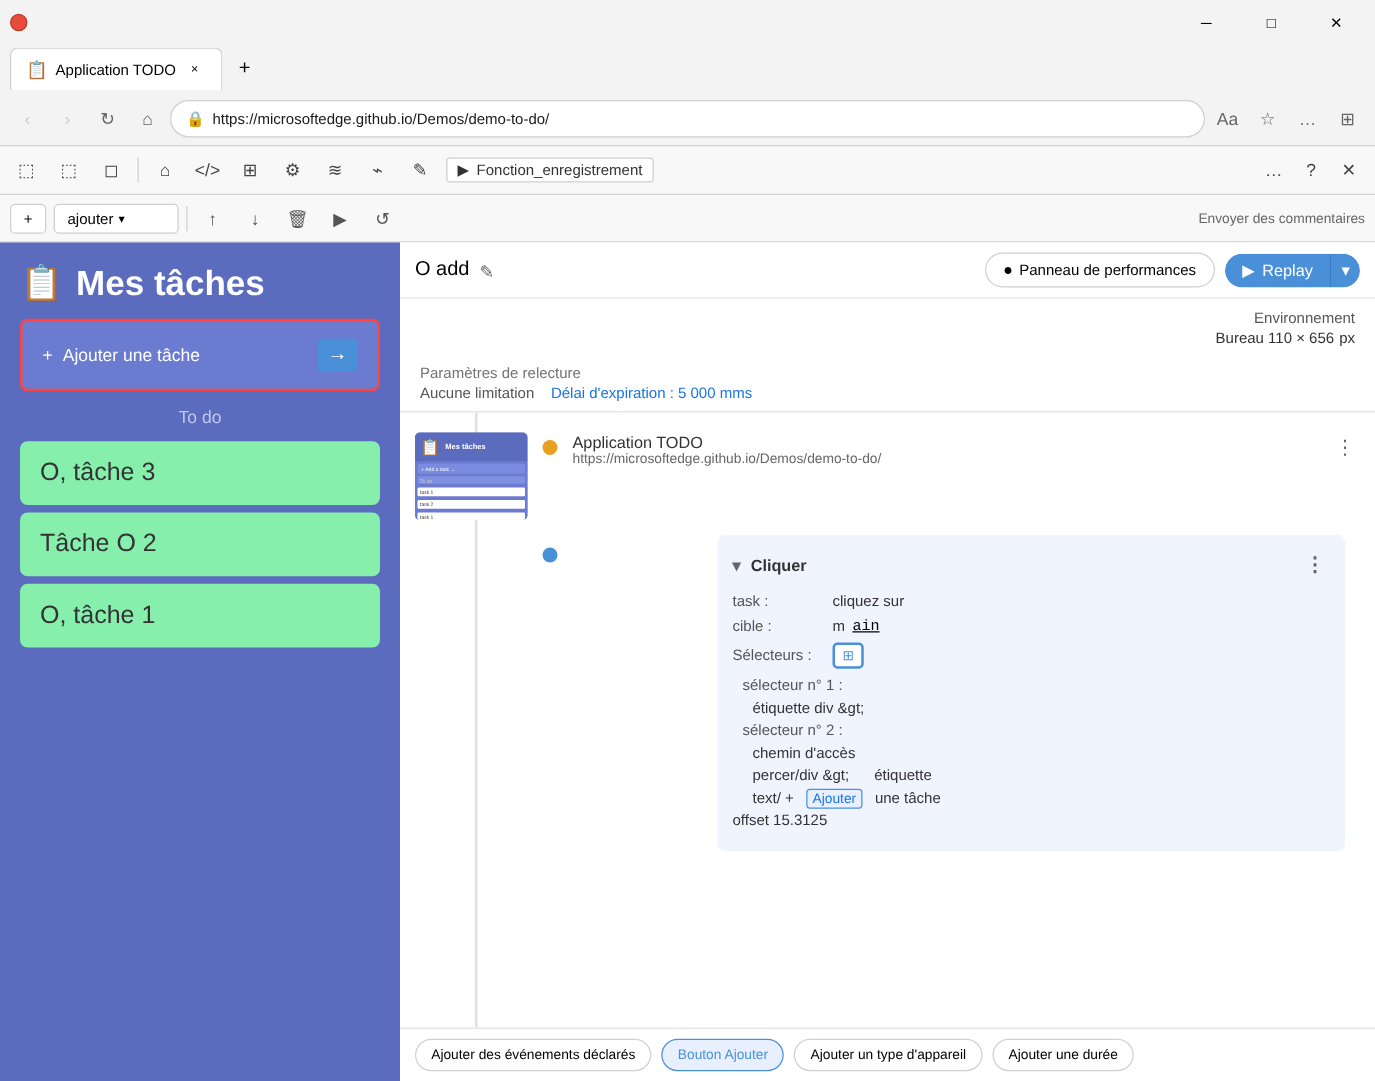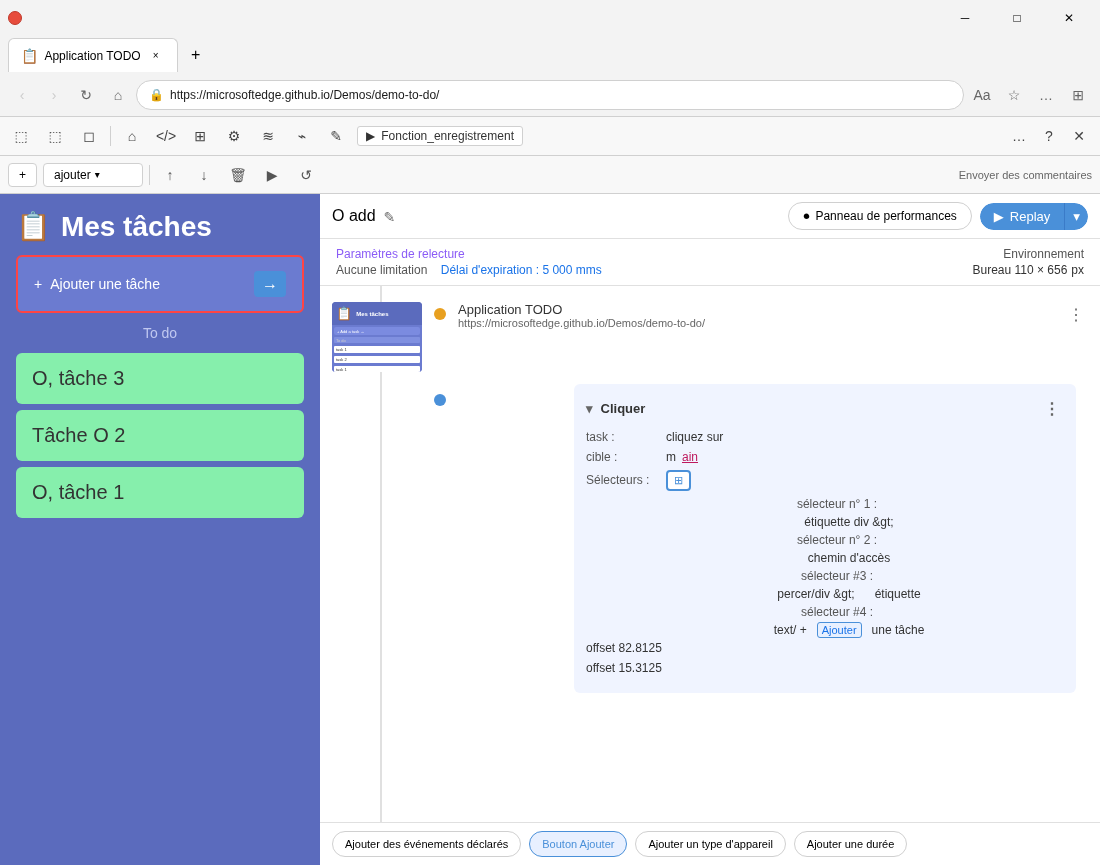--- a/index.html
+++ b/index.html
@@ -98,37 +98,37 @@
     .step-more { width: 24px; height: 24px; display: flex; align-items: center; justify-content: center; cursor: pointer; color: #666; font-size: 16px; }
 
     .step-details { margin: 0 12px 8px 116px; background: #f0f4ff; border-radius: 6px; padding: 12px; }
     .step-detail-title { display: flex; align-items: center; gap: 8px; font-size: 13px; font-weight: 600; color: #333; margin-bottom: 10px; }
     .step-detail-chevron { color: #666; }
     .step-detail-more { margin-left: auto; width: 24px; height: 24px; display: flex; align-items: center; justify-content: center; cursor: pointer; color: #666; font-size: 16px; }
     .step-detail-row { display: flex; align-items: baseline; margin-bottom: 6px; font-size: 12px; }
     .step-detail-key { color: #555; min-width: 80px; flex-shrink: 0; }
     .step-detail-value { color: #333; display: flex; align-items: center; gap: 6px; flex-wrap: wrap; }
     .step-detail-tag { background: white; border: 2px solid #4a90d9; border-radius: 4px; padding: 2px 6px; font-size: 11px; color: #4a90d9; display: inline-flex; align-items: center; gap: 4px; }
-    .step-detail-indent { margin-left: 24px; text-align: center; }
+    .step-detail-indent { margin-left: 8px; }
     .step-detail-label { font-size: 12px; color: #555; margin-bottom: 4px; }
     .step-detail-code { font-size: 12px; color: #333; margin-bottom: 4px; }
     .offset-value { font-size: 12px; color: #333; }
 
     
     .bottom-actions { display: flex; gap: 8px; padding: 8px 12px; border-top: 1px solid #e0e0e0; background: white; align-items: center; }
     .action-btn { padding: 6px 12px; border: 1px solid #d0d0d0; border-radius: 16px; cursor: pointer; font-size: 11px; background: white; white-space: nowrap; }
     .action-btn-primary { background: #e8f0ff; border-color: #4a90d9; color: #4a90d9; }
 
     
     .steps-content::-webkit-scrollbar { width: 6px; }
     .steps-content::-webkit-scrollbar-track { background: #f0f0f0; }
     .steps-content::-webkit-scrollbar-thumb { background: #c0c0c0; border-radius: 3px; }
     .fn-recording-label { font-size: 12px; color: #333; border: 1px solid #d0d0d0; padding: 2px 8px; border-radius: 3px; background: white; display: flex; align-items: center; gap: 6px; }
 
-    .highlight-orange { color: #8b5cf6; }
+    .highlight-orange { color: #737373; margin-top: 44px; }
   </style>
 </head>
 <body>
 
 <div class="browser-chrome">
   <div class="title-bar">
     <div class="title-bar-left">
       <div class="traffic-light"></div>
     </div>
     <div class="window-controls">
@@ -317,21 +317,21 @@
 
             <div class="step-detail-row">
               <span class="step-detail-key">task :</span>
               <span class="step-detail-value">cliquez sur</span>
             </div>
 
             <div class="step-detail-row">
               <span class="step-detail-key">cible :</span>
               <span class="step-detail-value">
                 <span>m</span>
-                <span style="text-decoration:underline; color:#be185d;">ain</span>
+                <span style="text-decoration:underline; color:#000000;font-family:Liberation Mono, monospace;">ain</span>
               </span>
             </div>
 
             <div class="step-detail-row">
               <span class="step-detail-key">Sélecteurs :</span>
               <span class="step-detail-value">
                 <span class="step-detail-tag">
                   <span>⊞</span>
                 </span>
               </span>
@@ -341,43 +341,38 @@
               <div class="step-detail-label">sélecteur n° 1 :</div>
               <div class="step-detail-indent step-detail-code">étiquette div &amp;gt;</div>
             </div>
 
             <div class="step-detail-indent">
               <div class="step-detail-label">sélecteur n° 2 :</div>
               <div class="step-detail-indent step-detail-code">chemin d'accès</div>
             </div>
 
             <div class="step-detail-indent">
-              <div class="step-detail-label">sélecteur #3 :</div>
               <div class="step-detail-indent step-detail-code">
                 <span>percer/div &amp;gt;</span>
                 &nbsp;&nbsp;&nbsp;&nbsp;
                 <span>étiquette</span>
               </div>
             </div>
 
             <div class="step-detail-indent">
-              <div class="step-detail-label">sélecteur #4 :</div>
               <div class="step-detail-indent step-detail-code">
                 <span>text/ +</span>
                 &nbsp;
                 <span style="background:#e8f0ff; border:1px solid #4a90d9; border-radius:3px; padding:1px 4px; font-size:11px; color:#1a73e8;">Ajouter</span>
                 &nbsp;
                 <span>une tâche</span>
               </div>
             </div>
 
             <div class="step-detail-row">
-              <span class="offset-value">offset 82.8125</span>
-            </div>
-            <div class="step-detail-row">
               <span class="offset-value">offset 15.3125</span>
             </div>
           </div>
         </div>
       </div>
     </div>
 
     <div class="bottom-actions">
       <button class="action-btn">Ajouter des événements déclarés</button>
       <button class="action-btn action-btn-primary">Bouton Ajouter</button>

